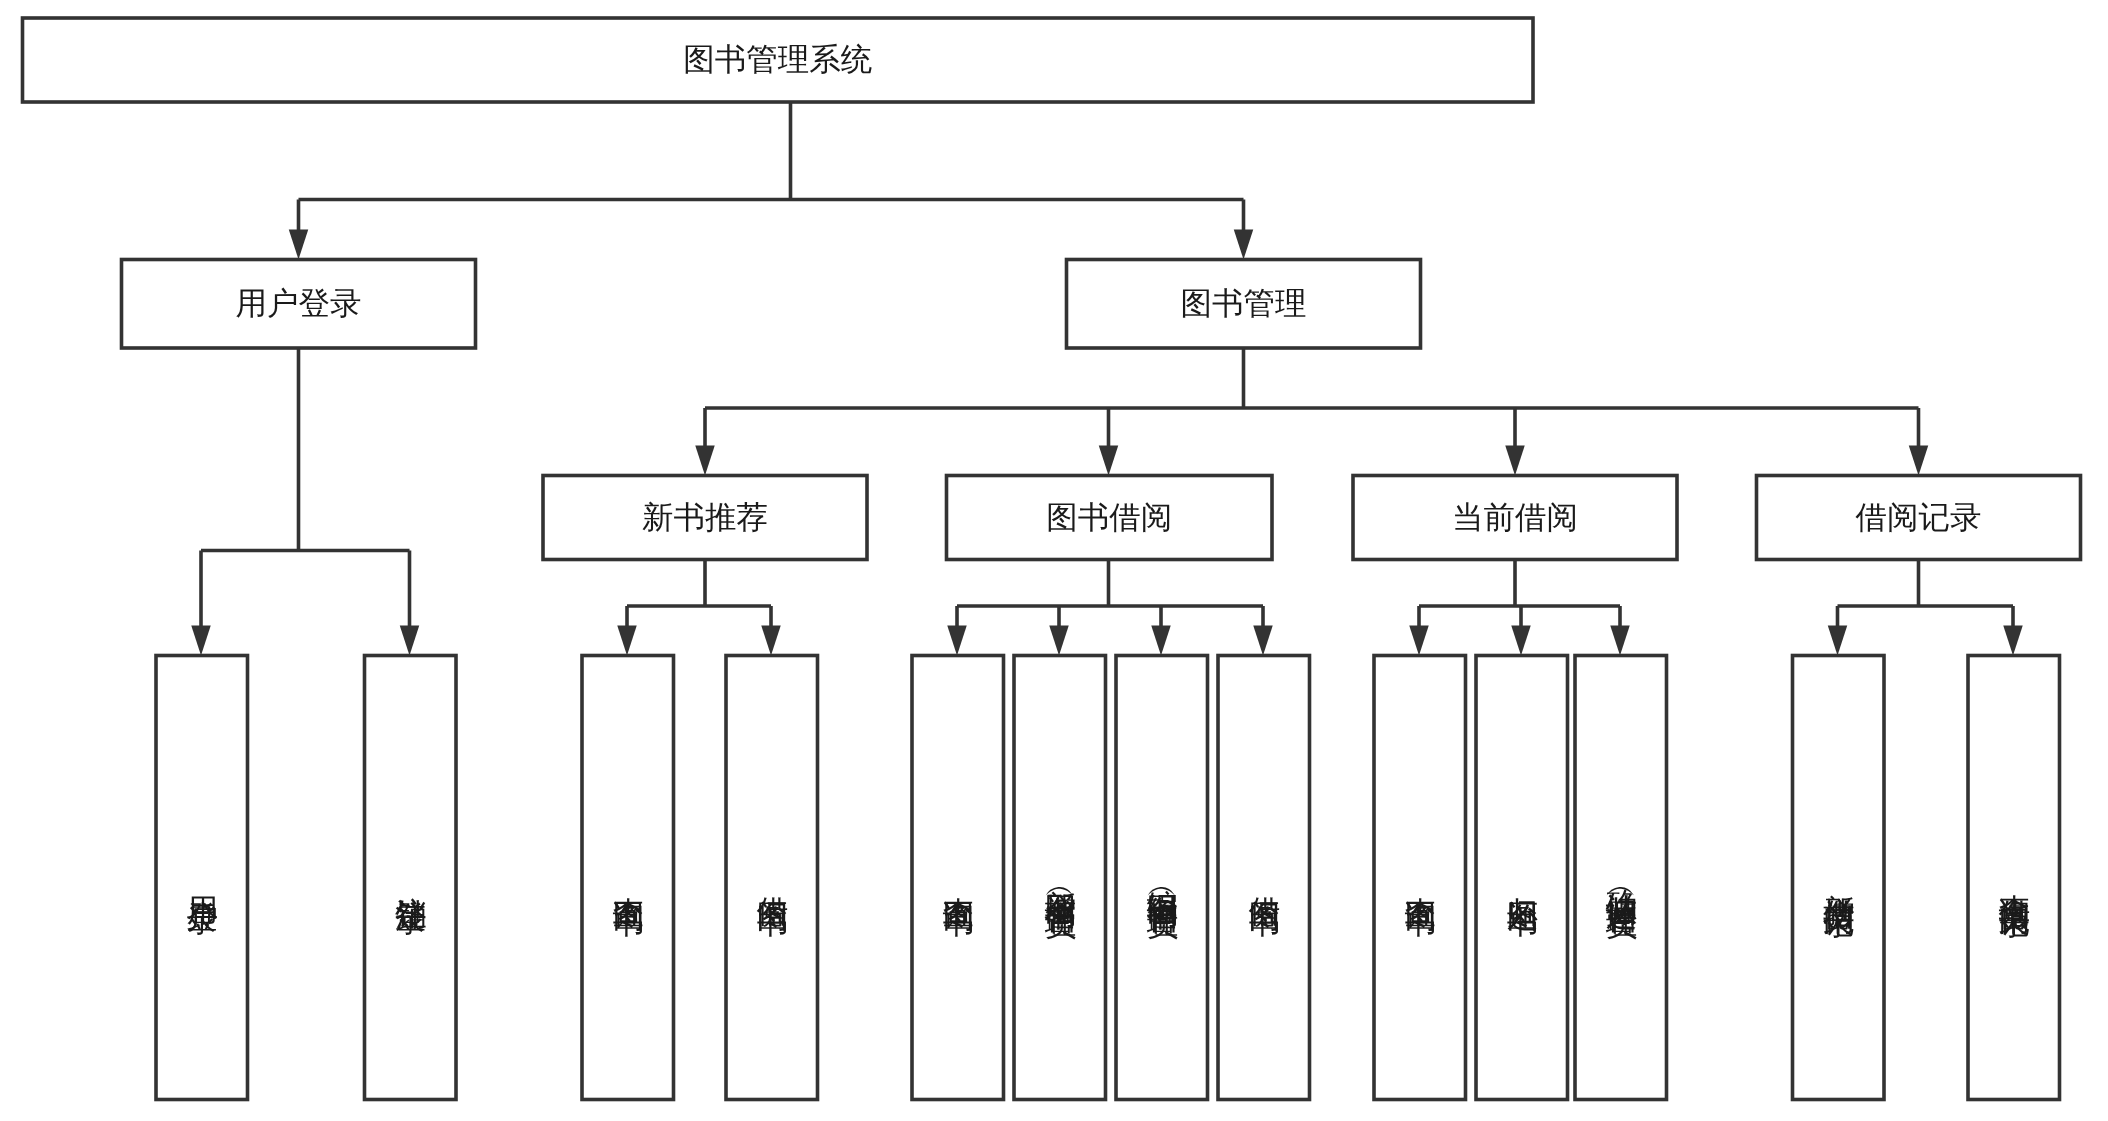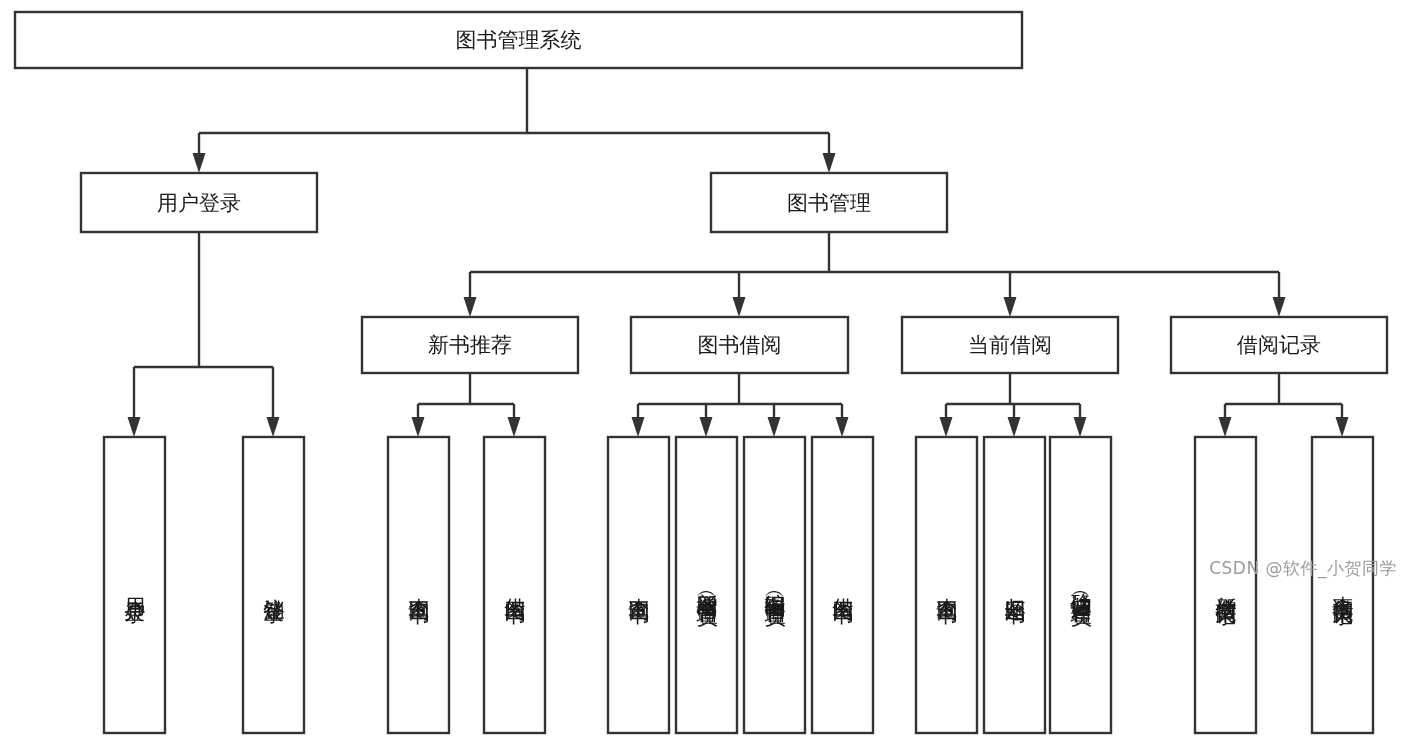--- a/index.html
+++ b/index.html
@@ -190,14 +190,13 @@
       <div class="label-v" style="left: 676px; top: 437px; width: 61px; height: 296px; display: flex; align-items: center; justify-content: center;">新增图书（管理员）</div>
       <div class="label-v" style="left: 744px; top: 437px; width: 61px; height: 296px; display: flex; align-items: center; justify-content: center;">编辑图书（管理员）</div>
       <div class="label-v" style="left: 812px; top: 437px; width: 61px; height: 296px; display: flex; align-items: center; justify-content: center;">借阅图书</div>
       <div class="label-v" style="left: 916px; top: 437px; width: 61px; height: 296px; display: flex; align-items: center; justify-content: center;">查询图书</div>
       <div class="label-v" style="left: 984px; top: 437px; width: 61px; height: 296px; display: flex; align-items: center; justify-content: center;">归还图书</div>
       <div class="label-v" style="left: 1050px; top: 437px; width: 61px; height: 296px; display: flex; align-items: center; justify-content: center;">确认归还（管理员）</div>
       <div class="label-v" style="left: 1195px; top: 437px; width: 61px; height: 296px; display: flex; align-items: center; justify-content: center;">新增借阅记录</div>
       <div class="label-v" style="left: 1312px; top: 437px; width: 61px; height: 296px; display: flex; align-items: center; justify-content: center;">查询借阅记录</div>
     </div>
 
-  <div class="watermark">CSDN @软件_小贺同学</div>
 </div>
 
 </body></html>

